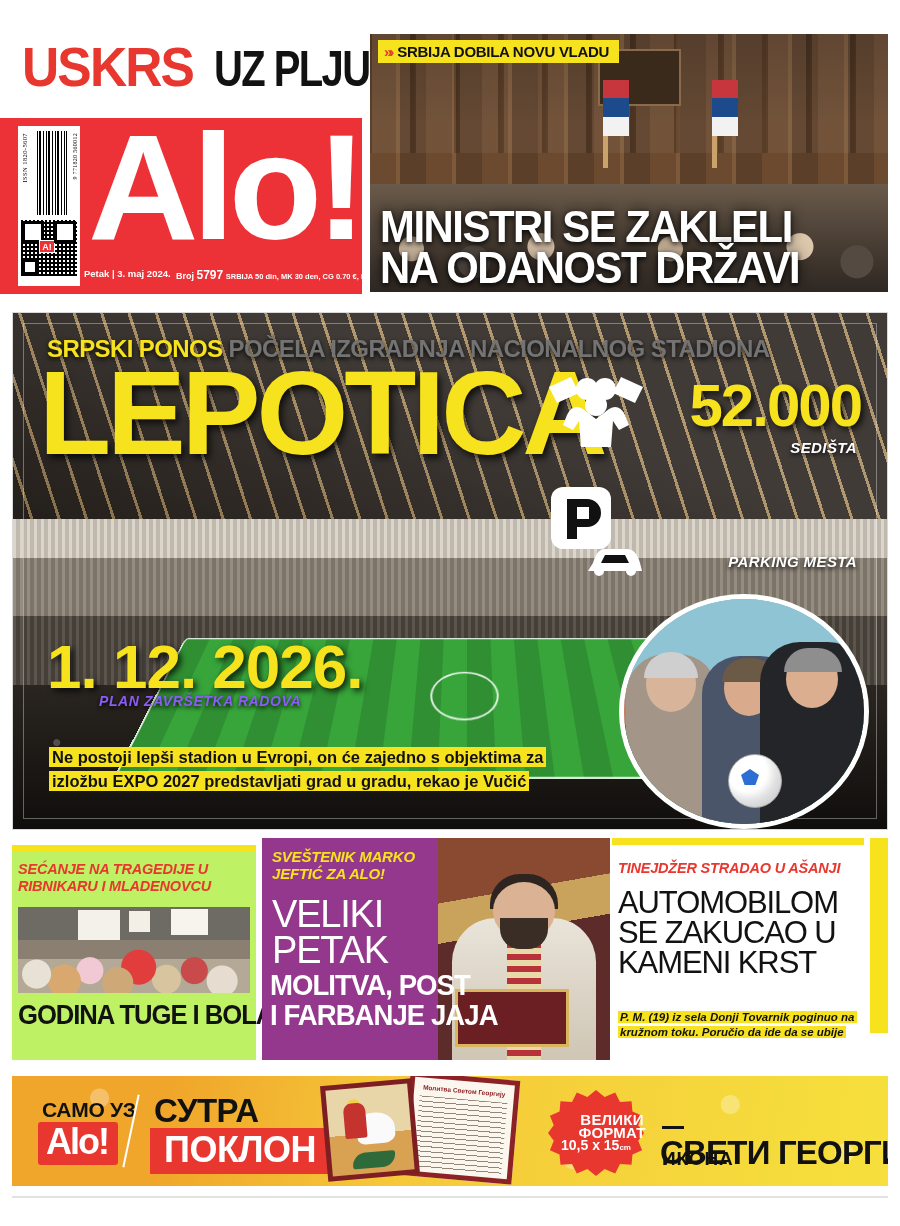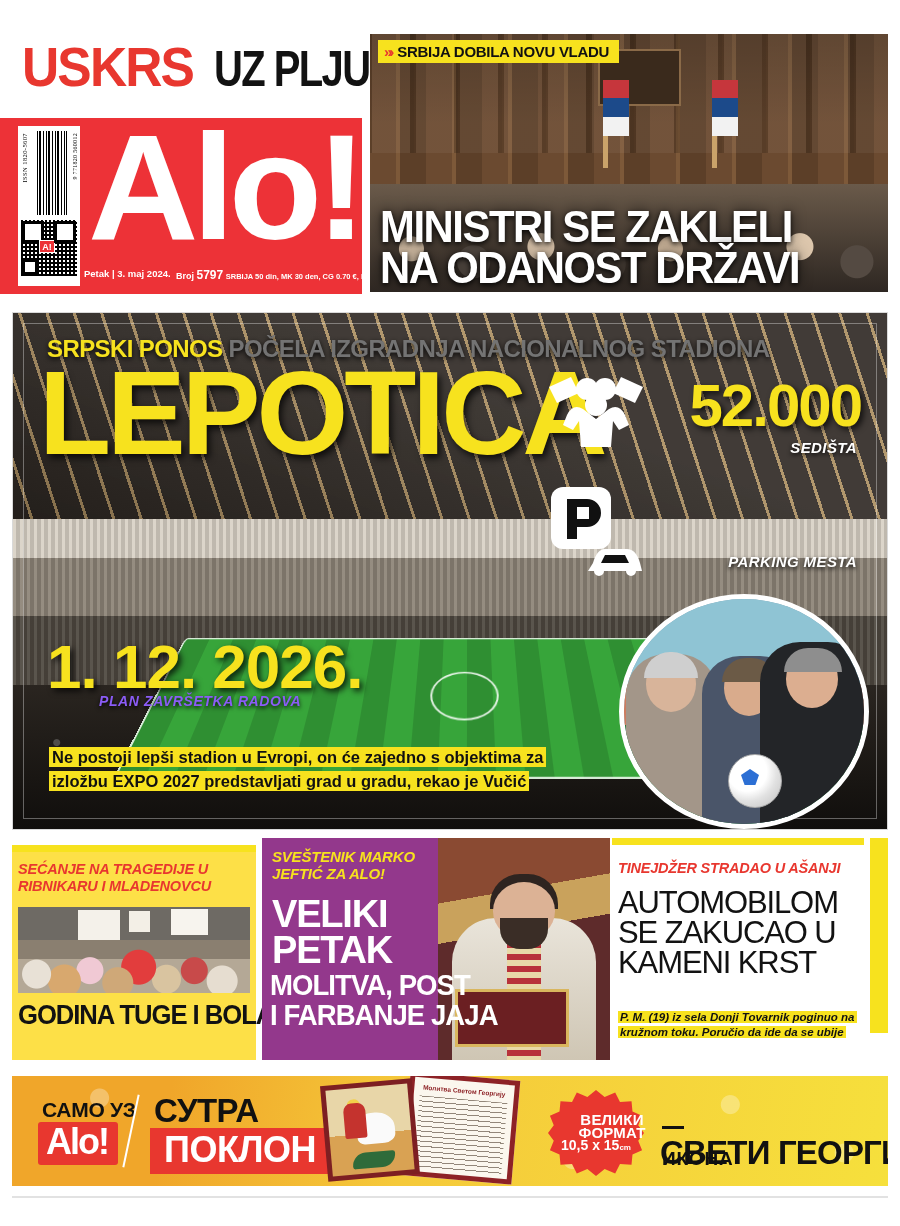--- a/index.html
+++ b/index.html
@@ -167,21 +167,21 @@
   .vucic .m2hair { position:absolute; left:98px; bottom:142px; width:54px; height:24px; background:#6b5a46; border-radius:26px 26px 0 0; }
   .vucic .m3 { position:absolute; right:-4px; bottom:0; width:108px; height:182px; background:#232528; border-radius:40px 40px 0 0; }
   .vucic .m3h { position:absolute; right:26px; bottom:116px; width:52px; height:58px; background:#dcae90; border-radius:50%; }
   .vucic .m3hair { position:absolute; right:22px; bottom:152px; width:58px; height:24px; background:#8e8e8e; border-radius:26px 26px 0 0; }
   .vucic .ball { position:absolute; left:104px; bottom:16px; width:54px; height:54px; border-radius:50%;
      background:radial-gradient(circle at 35% 32%, #fff 0 40%, #e2e2e2 60%, #bdbdbd 100%); border:1px solid #aaa; }
   .vucic .ball:after { content:""; position:absolute; left:12px; top:14px; width:18px; height:16px;
      background:#2c6fd4; clip-path:polygon(50% 0,100% 38%,80% 100%,20% 100%,0 38%); }
 
   
-  .s-left { position:absolute; left:12px; top:845px; width:244px; height:215px; background:#fde047; }
+  .s-left { position:absolute; left:12px; top:845px; width:244px; height:215px; background:#bef264; }
   .s-left .ybar { position:absolute; left:0; top:0; width:244px; height:7px; background:#f7e21e; }
   .s-left .kick { position:absolute; left:6px; top:16px; font-size:14.5px; font-weight:bold; color:#e8372f;
      font-style:italic; line-height:17px; letter-spacing:-0.2px; }
   .s-left .photo { position:absolute; left:6px; top:62px; width:232px; height:86px; overflow:hidden; background:#5a5a58; }
   .memorial { position:absolute; inset:0;
      background:
       radial-gradient(circle at 8% 78%, #e8e1d6 0 14px, transparent 15px),
       radial-gradient(circle at 20% 86%, #d8a86e 0 16px, transparent 17px),
       radial-gradient(circle at 31% 74%, #f0c9d4 0 13px, transparent 14px),
       radial-gradient(circle at 43% 88%, #cfa878 0 15px, transparent 16px),
@@ -192,21 +192,21 @@
       linear-gradient(180deg,#6e6a64 0 38%, #8a7f70 38% 60%, #b4a896 60% 100%); }
   .memorial .note1 { position:absolute; left:26%; top:4%; width:18%; height:34%; background:#f4f1ea; }
   .memorial .note2 { position:absolute; left:66%; top:2%; width:16%; height:30%; background:#f7f4ee; }
   .memorial .note3 { position:absolute; left:48%; top:5%; width:9%; height:24%; background:#f3efe6; }
   .s-left .head { position:absolute; left:6px; top:156px; font-size:27px; font-weight:bold; color:#121212;
      letter-spacing:-1.1px; line-height:28px; white-space:nowrap; transform:scaleX(0.95); transform-origin:left top; }
 
   .s-mid { position:absolute; left:262px; top:838px; width:348px; height:222px; background:#93388c; overflow:hidden; }
   .s-mid .kick { position:absolute; left:10px; top:10px; width:175px; font-size:15px; font-weight:bold;
      color:#f7e21e; font-style:italic; line-height:17px; letter-spacing:-0.2px; }
-  .s-mid .h1 { position:absolute; left:10px; top:58px; font-size:38px; font-weight:bold; color:#fff;
+  .s-mid .h1 { position:absolute; left:10px; top:58px; font-size:38px; font-weight:normal; color:#fff;
      line-height:36px; letter-spacing:-1.2px; }
   .s-mid .h2 { position:absolute; left:8px; top:132px; font-size:29px; font-weight:bold; color:#fff;
      line-height:30px; letter-spacing:-1px; transform:scaleX(0.95); transform-origin:left top; }
   .s-mid .photo { position:absolute; right:0; top:0; width:172px; height:222px; overflow:hidden; background:#6b2f30; }
   .priest { position:absolute; inset:0;
      background:linear-gradient(170deg,#8a4a32 0 26%, #c9a25c 26% 42%, #5e2b2b 42% 100%); }
   .priest .robe { position:absolute; left:8%; bottom:0; width:84%; height:64%;
      background:linear-gradient(180deg,#e9e4da,#cfc6b4); border-radius:44px 44px 0 0; }
   .priest .robe:after { content:""; position:absolute; left:38%; top:0; width:24%; height:100%;
      background:repeating-linear-gradient(180deg,#b8323a 0 6px,#e8d9a8 6px 12px); }

